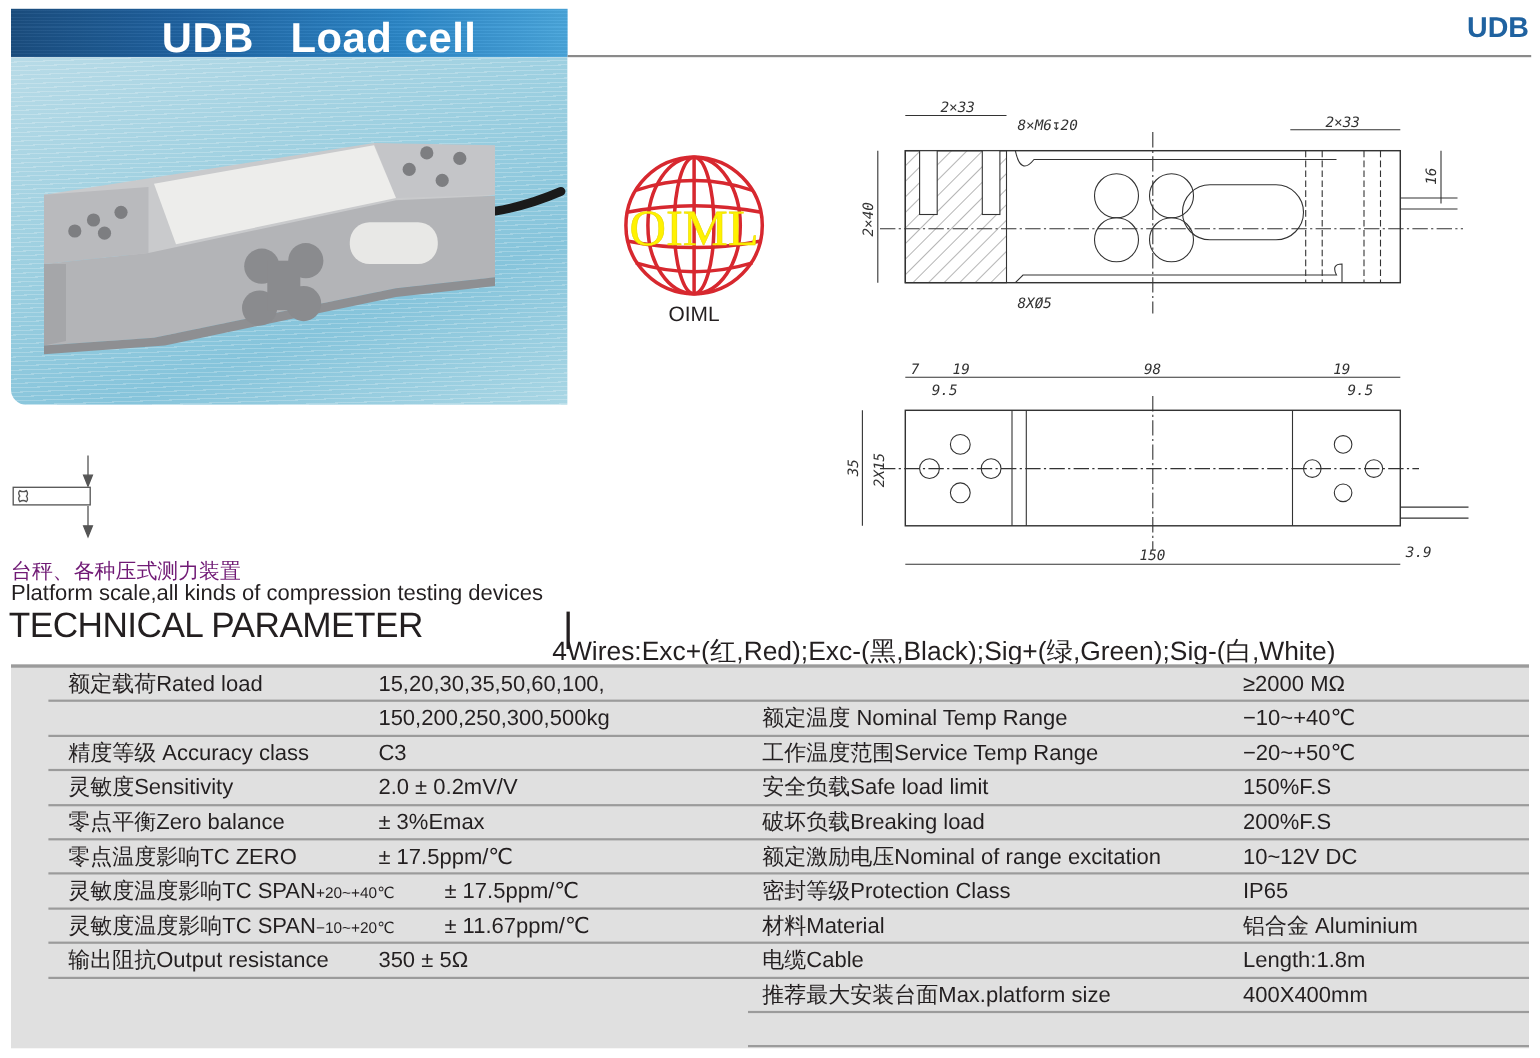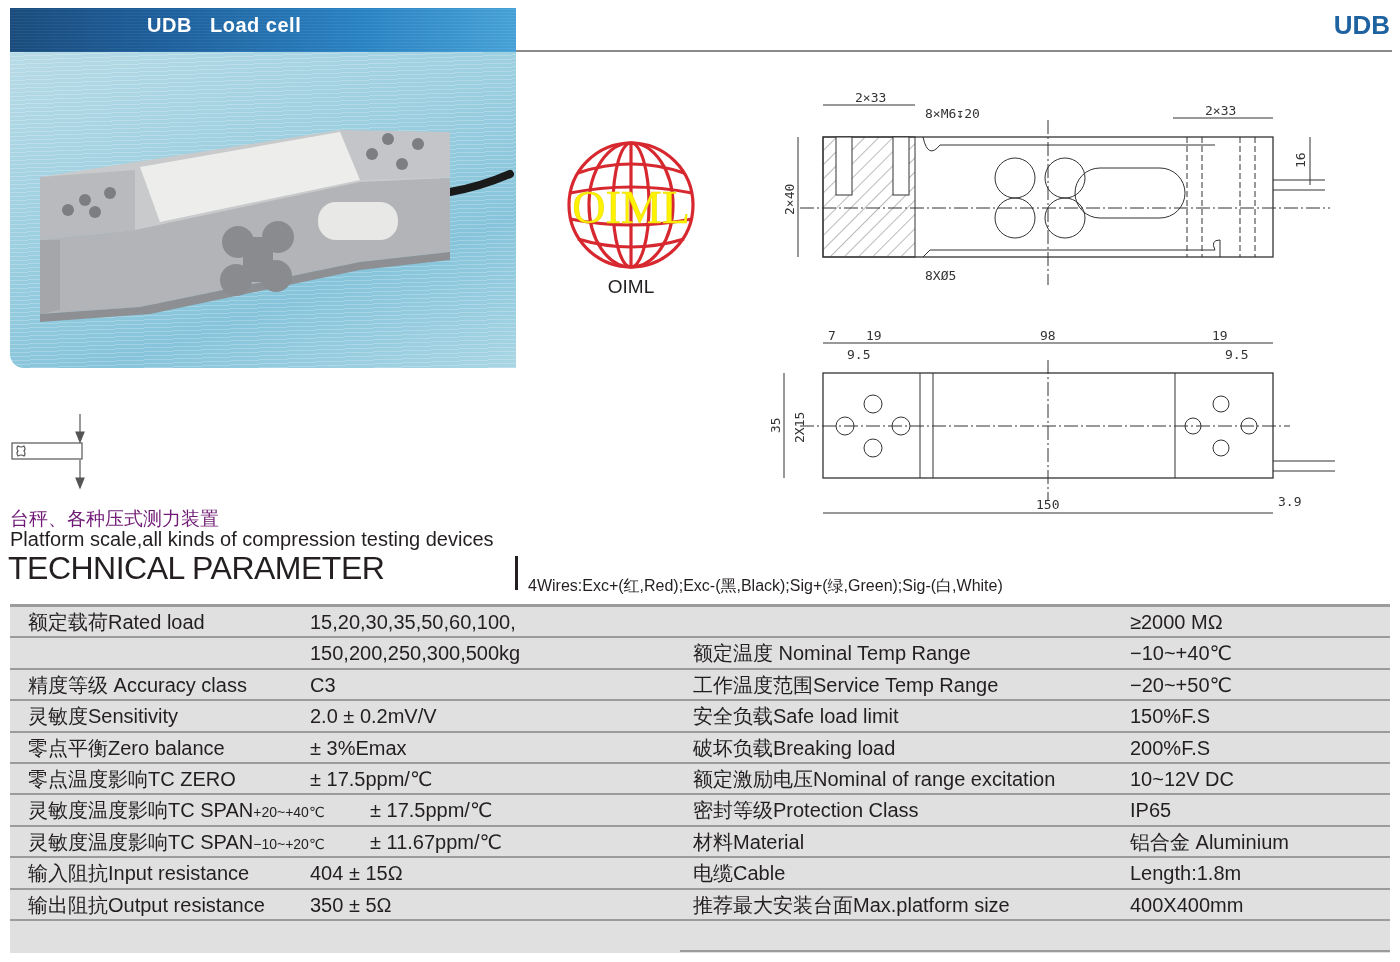--- a/index.html
+++ b/index.html
@@ -9,55 +9,55 @@
   .title-banner {
     position: absolute; left: 10px; top: 8px; width: 506px; height: 44px;
     background: linear-gradient(90deg, #1b4e80 0%, #1f62a0 30%, #2c87c8 70%, #4aa6dc 100%);
   }
   .title-banner::after {
     content: ""; position: absolute; inset: 0;
     background: repeating-linear-gradient(0deg, rgba(255,255,255,0.04) 0 1px, rgba(0,0,0,0.04) 1px 3px);
   }
   .title-text {
     position: absolute; left: 0; width: 100%; top: 6px; text-align: left; padding-left: 137px;
-    font-weight: bold; font-size: 20px; color: #ffffff; letter-spacing: 0.5px; z-index: 1; white-space: pre;
+    font-weight: bold; font-size: 38px; color: #ffffff; letter-spacing: 0.5px; z-index: 1; white-space: pre;
   }
   .top-rule { position: absolute; left: 516px; top: 50px; width: 876px; height: 2px; background: #8a8a8a; }
   .model-code {
     position: absolute; right: 10px; top: 10px; font-size: 26px; font-weight: bold; color: #1f62a0;
   }
 
   .photo {
     position: absolute; left: 10px; top: 52px; width: 506px; height: 316px;
     background:
       repeating-linear-gradient(178deg, rgba(255,255,255,0.22) 0 1px, rgba(255,255,255,0) 1px 4px),
       linear-gradient(160deg, #b8dbe7 0%, #9ccfe0 40%, #86c4db 70%, #a9d6e4 100%);
     border-bottom-left-radius: 14px; overflow: hidden;
   }
 
   .oiml-logo { position: absolute; left: 556px; top: 135px; width: 150px; height: 140px; }
   .oiml-caption { position: absolute; left: 560px; top: 276px; width: 142px; text-align: center; font-size: 19px; color: #231f20; }
 
-  .drawing { position: absolute; }
+  .drawing { position: absolute; font-style: italic; }
   .drawing svg { display: block; }
 
   .load-icon { position: absolute; left: 10px; top: 412px; width: 80px; height: 80px; }
 
   .application-cn { position: absolute; left: 10px; top: 506px; font-size: 19px; color: #701a75; }
   .application-en { position: absolute; left: 10px; top: 528px; font-size: 20px; color: #231f20; }
   .section-title { position: absolute; left: 8px; top: 550px; font-size: 32px; color: #231f20; letter-spacing: -0.5px; }
   .section-bar { position: absolute; left: 515px; top: 556px; width: 3px; height: 34px; background: #231f20; }
-  .wires-note { position: absolute; left: 528px; top: 576px; font-size: 16px; color: #231f20; }
+  .wires-note { position: absolute; left: 502px; top: 576px; font-size: 24px; color: #231f20; }
 
   .spec-table {
     position: absolute; left: 10px; top: 604px; width: 1380px; height: 349px;
     background: #e0e0e0; border-top: 3px solid #9b9b9b;
   }
   .spec-col { position: absolute; top: 0; }
-  .spec-col.left { left: 0; width: 670px; }
+  .spec-col.left { left: 0; width: 670px; padding-left: 34px; }
   .spec-col.right { left: 670px; width: 710px; }
   .spec-row {
     position: relative; height: 31.4px; border-bottom: 2px solid #9b9b9b;
     font-size: 20px; line-height: 30px; color: #231f20; white-space: nowrap;
   }
   .spec-row .lbl { position: absolute; left: 18px; top: 0; }
   .spec-row .val { position: absolute; top: 0; }
   .spec-col.left .val { left: 300px; }
   .spec-col.right .lbl { left: 13px; }
   .spec-col.right .val { left: 450px; }
@@ -266,24 +266,20 @@
       </div>
     <div class="spec-row">
         <span class="lbl"><span>灵敏度温度影响TC SPAN</span><span class="sub">+20~+40℃</span></span>
         <span class="val" style="left:360px">± 17.5ppm/℃</span>
       </div>
     <div class="spec-row">
         <span class="lbl"><span>灵敏度温度影响TC SPAN</span><span class="sub">−10~+20℃</span></span>
         <span class="val" style="left:360px">± 11.67ppm/℃</span>
       </div>
     <div class="spec-row">
-        <span class="lbl">输入阻抗Input resistance</span>
-        <span class="val">404 ± 15Ω</span>
-      </div>
-    <div class="spec-row">
         <span class="lbl">输出阻抗Output resistance</span>
         <span class="val">350 ± 5Ω</span>
       </div>
   </div>
   <div class="spec-col right">
     <div class="spec-row">
         <span class="val">≥2000 MΩ</span>
       </div>
     <div class="spec-row">
         <span class="lbl">额定温度 Nominal Temp Range</span>

